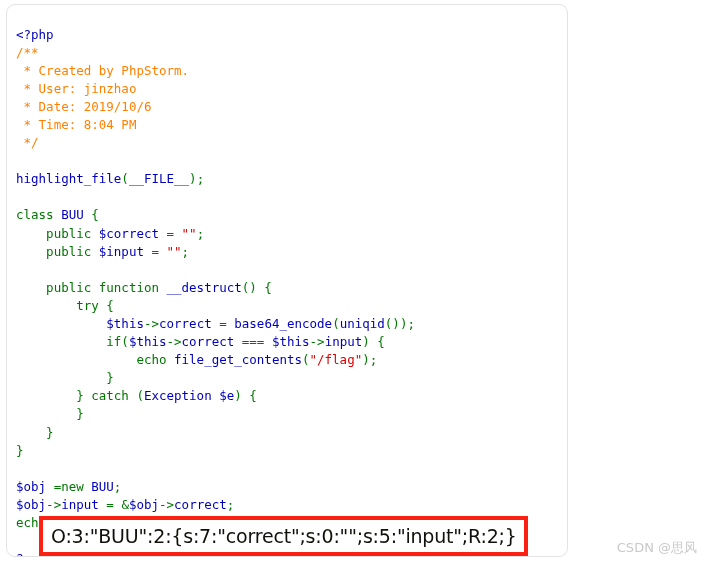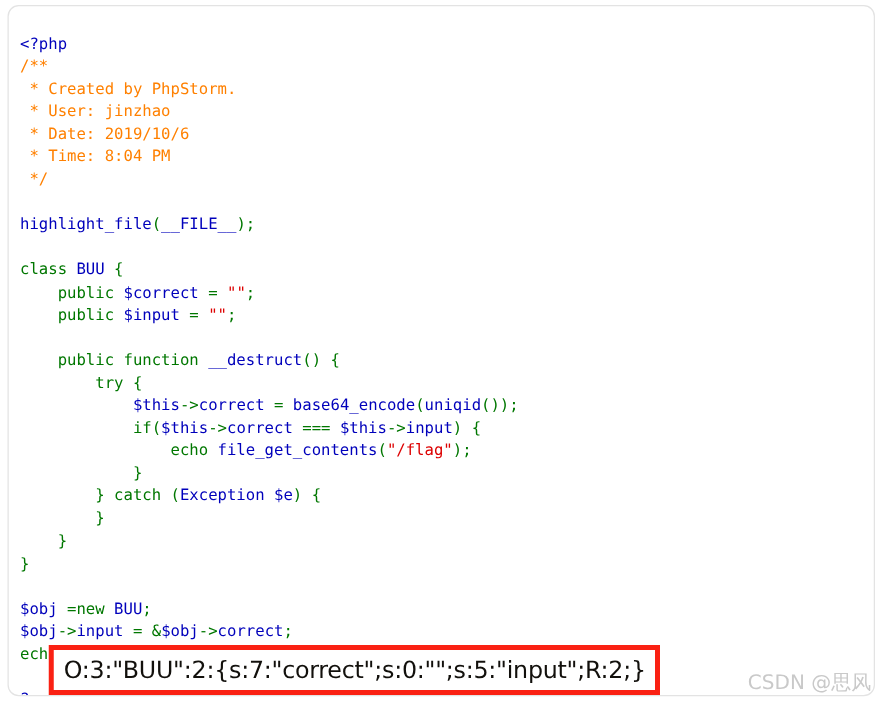--- a/index.html
+++ b/index.html
@@ -14,21 +14,21 @@
     position: relative;
     overflow: hidden;
     font-family: "DejaVu Sans Mono", "Liberation Mono", monospace;
   }
 
   
   #code-block {
     position: absolute;
     left: 6px;
     top: 4px;
-    width: 694px;
+    width: 562px;
     height: 553px;
     box-sizing: border-box;
     border: 1px solid #e3e3e3;
     border-radius: 9px;
     background: #ffffff;
     box-shadow: 0 0 0 0 transparent;
     overflow: hidden;
   }
 
   #code-text {
@@ -70,21 +70,21 @@
     color: #12100c;
     white-space: pre;
     letter-spacing: -0.2px;
   }
 
   #watermark {
     position: absolute;
     right: 10px;
     bottom: 8px;
     font-family: "DejaVu Sans", "Liberation Sans", sans-serif;
-    font-size: 16px;
+    font-size: 13px;
     color: #c9c9c9;
     white-space: pre;
     user-select: none;
   }
 </style>
 </head>
 <body>
 
 <div id="code-block">
   <pre id="code-text"><span class="ln"><span class="php-default">&lt;?php</span></span><span class="ln"><span class="php-comment">/**</span></span><span class="ln"><span class="php-comment"> * Created by PhpStorm.</span></span><span class="ln"><span class="php-comment"> * User: jinzhao</span></span><span class="ln"><span class="php-comment"> * Date: 2019/10/6</span></span><span class="ln"><span class="php-comment"> * Time: 8:04 PM</span></span><span class="ln"><span class="php-comment"> */</span></span><span class="ln"><span class="php-default"></span></span><span class="ln"><span class="php-default">highlight_file</span><span class="php-keyword">(</span><span class="php-default">__FILE__</span><span class="php-keyword">);</span></span><span class="ln"><span class="php-default"></span></span><span class="ln"><span class="php-keyword">class </span><span class="php-default">BUU </span><span class="php-keyword">{</span></span><span class="ln"><span class="php-keyword">    public </span><span class="php-default">$correct </span><span class="php-keyword">= </span><span class="php-string">""</span><span class="php-keyword">;</span></span><span class="ln"><span class="php-keyword">    public </span><span class="php-default">$input </span><span class="php-keyword">= </span><span class="php-string">""</span><span class="php-keyword">;</span></span><span class="ln"><span class="php-default"></span></span><span class="ln"><span class="php-keyword">    public function </span><span class="php-default">__destruct</span><span class="php-keyword">() {</span></span><span class="ln"><span class="php-keyword">        try {</span></span><span class="ln"><span class="php-keyword">            </span><span class="php-default">$this</span><span class="php-keyword">-&gt;</span><span class="php-default">correct </span><span class="php-keyword">= </span><span class="php-default">base64_encode</span><span class="php-keyword">(</span><span class="php-default">uniqid</span><span class="php-keyword">());</span></span><span class="ln"><span class="php-keyword">            if(</span><span class="php-default">$this</span><span class="php-keyword">-&gt;</span><span class="php-default">correct </span><span class="php-keyword">=== </span><span class="php-default">$this</span><span class="php-keyword">-&gt;</span><span class="php-default">input</span><span class="php-keyword">) {</span></span><span class="ln"><span class="php-keyword">                echo </span><span class="php-default">file_get_contents</span><span class="php-keyword">(</span><span class="php-string">"/flag"</span><span class="php-keyword">);</span></span><span class="ln"><span class="php-keyword">            }</span></span><span class="ln"><span class="php-keyword">        } catch (</span><span class="php-default">Exception </span><span class="php-default">$e</span><span class="php-keyword">) {</span></span><span class="ln"><span class="php-keyword">        }</span></span><span class="ln"><span class="php-keyword">    }</span></span><span class="ln"><span class="php-keyword">}</span></span><span class="ln"><span class="php-default"></span></span><span class="ln"><span class="php-default">$obj </span><span class="php-keyword">=new </span><span class="php-default">BUU</span><span class="php-keyword">;</span></span><span class="ln"><span class="php-default">$obj</span><span class="php-keyword">-&gt;</span><span class="php-default">input </span><span class="php-keyword">= &amp;</span><span class="php-default">$obj</span><span class="php-keyword">-&gt;</span><span class="php-default">correct</span><span class="php-keyword">;</span></span><span class="ln"><span class="php-keyword">echo </span><span class="php-default">serialize</span><span class="php-keyword">(</span><span class="php-default">$obj</span><span class="php-keyword">);</span></span><span class="ln"><span class="php-default"></span></span><span class="ln"><span class="php-default">?&gt;</span></span></pre>

